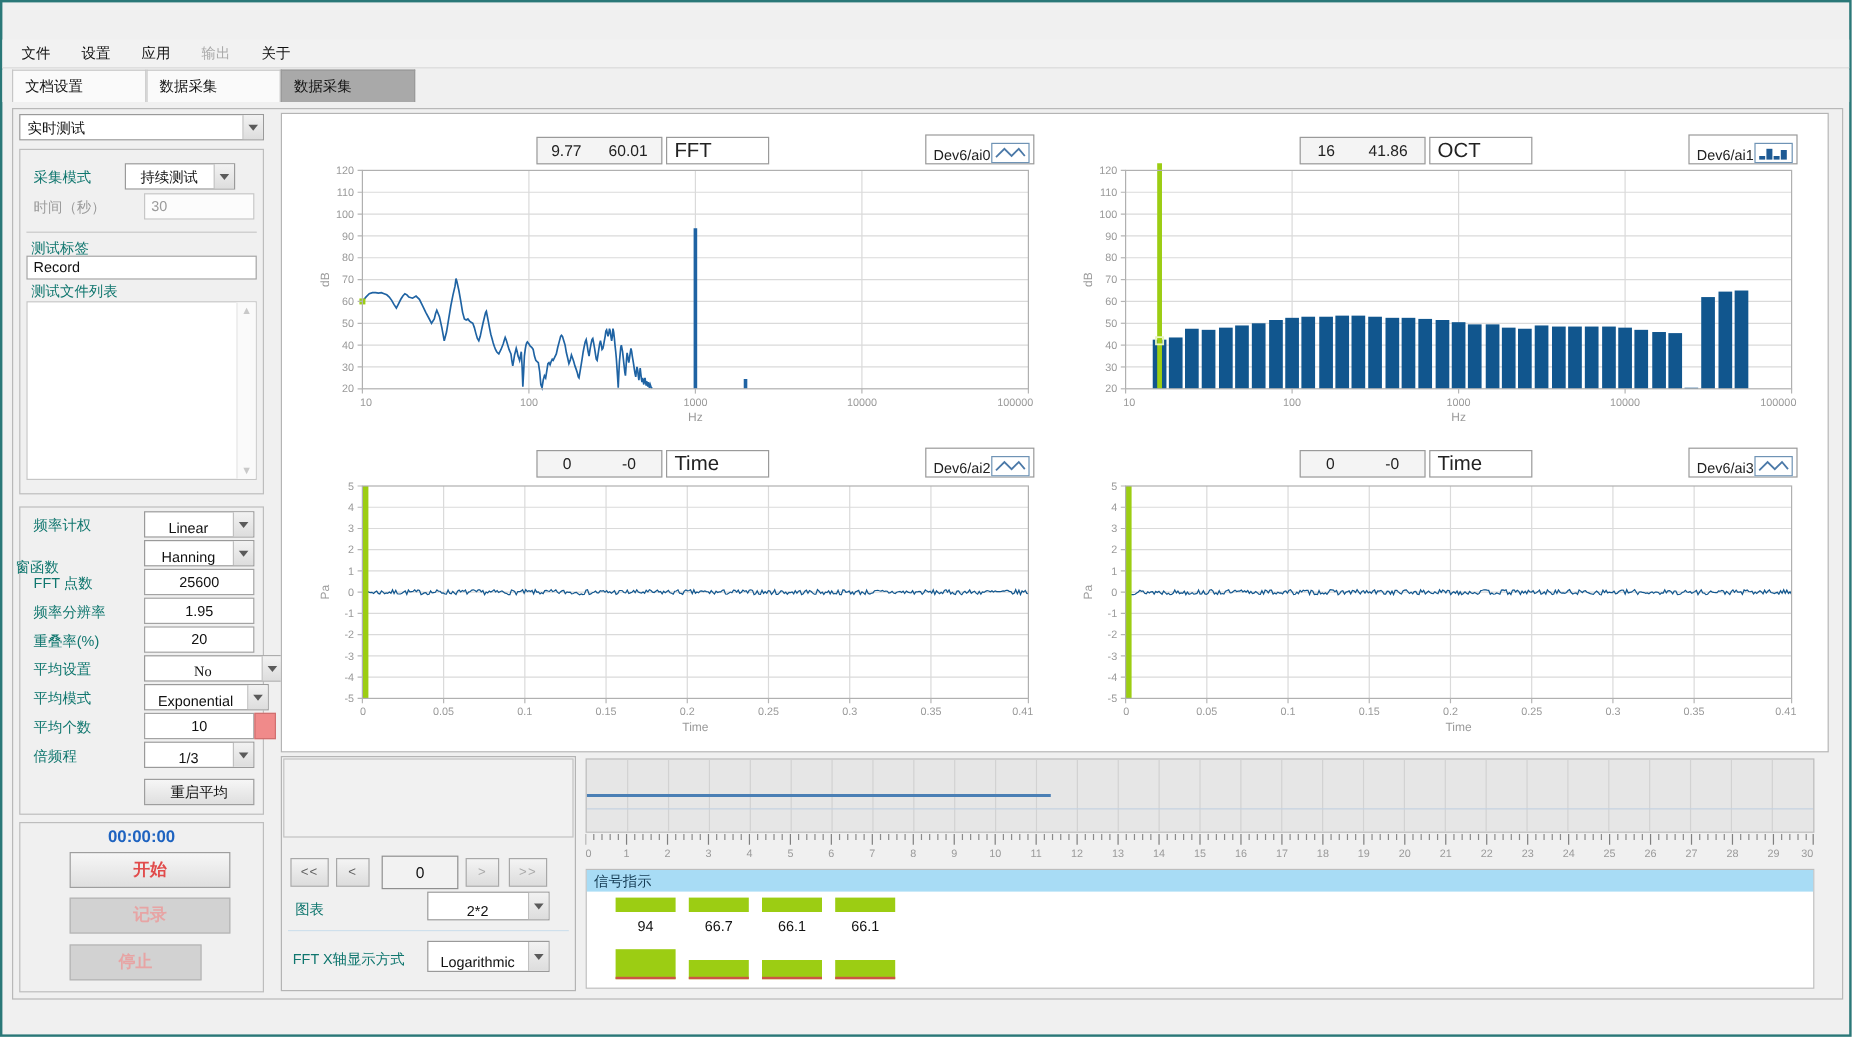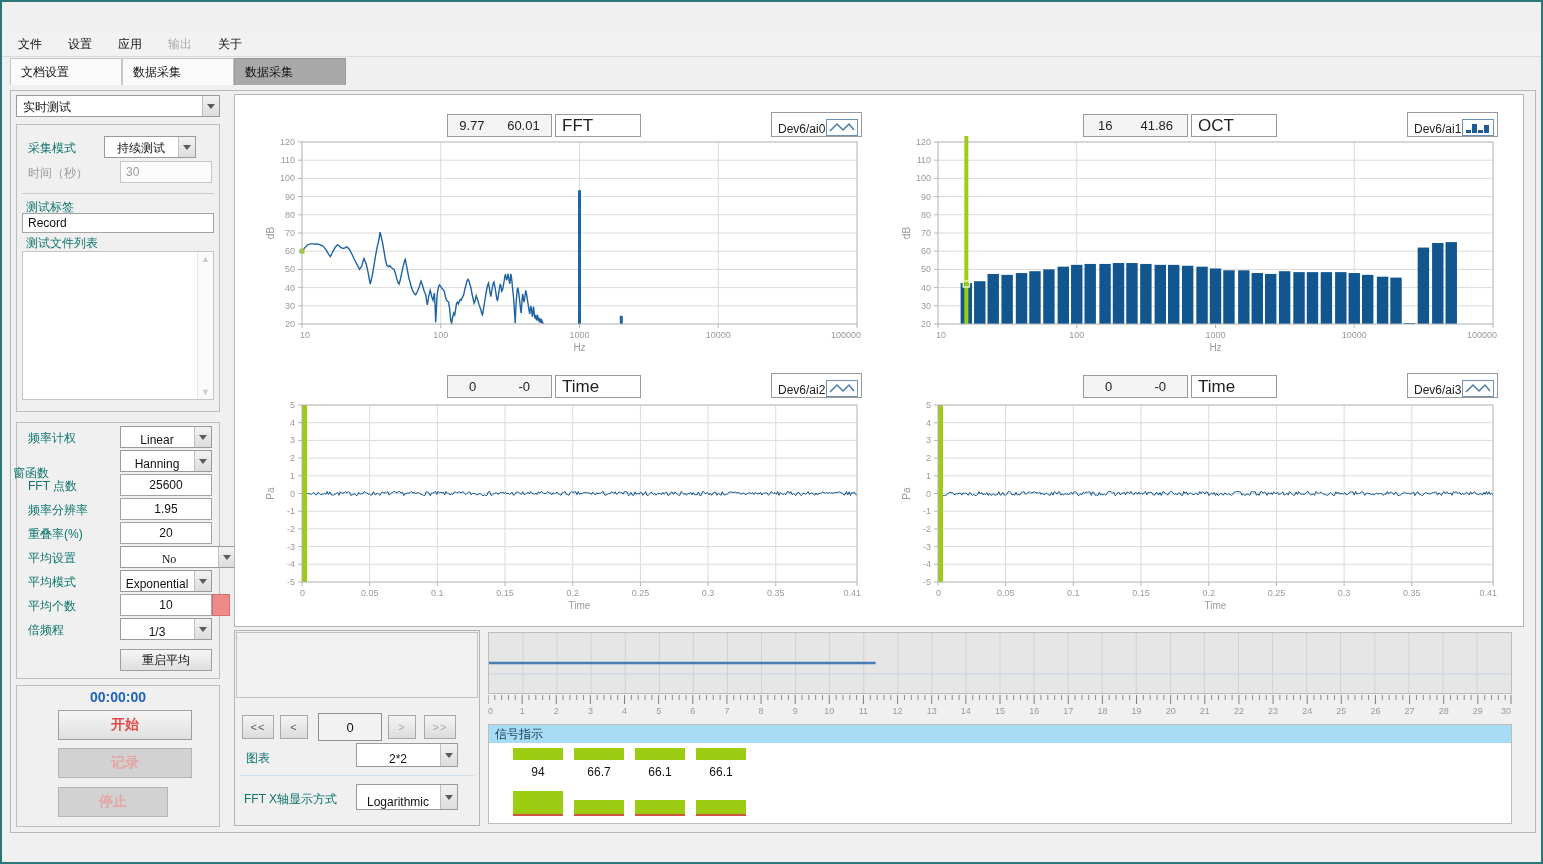--- a/index.html
+++ b/index.html
@@ -149,21 +149,21 @@
         <span>20</span>
       </div>
       <span class="label" style="left: 26px; top: 548px;">平均设置</span>
       <div class="combo" style="left: 118px; top: 544px; width: 116px; height: 22px; font-family: Liberation Serif, serif;">
         <span>No</span>
         <span class="cbtn">
           <span class="chev"></span>
         </span>
       </div>
       <span class="label" style="left: 26px; top: 572px;">平均模式</span>
-      <div class="combo" style="left: 118px; top: 568px; width: 92px; height: 22px;">
+      <div class="combo" style="left: 118px; top: 568px; width: 104px; height: 22px;">
         <span>Exponential</span>
         <span class="cbtn">
           <span class="chev"></span>
         </span>
       </div>
       <span class="label" style="left: 26px; top: 596px;">平均个数</span>
       <div class="field" style="left: 118px; top: 592px; width: 92px; height: 22px;">
         <span>10</span>
       </div>
       <div style="position: absolute; left: 210px; top: 592px; width: 18px; height: 22px; background: rgb(240, 138, 138); border: 1px solid rgb(208, 112, 112);"></div>

